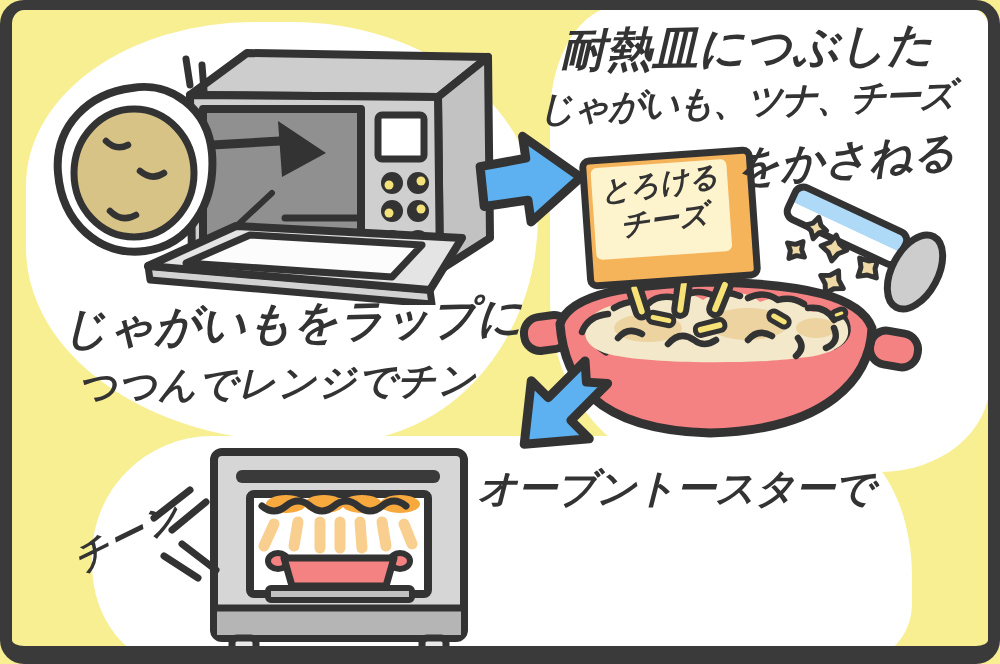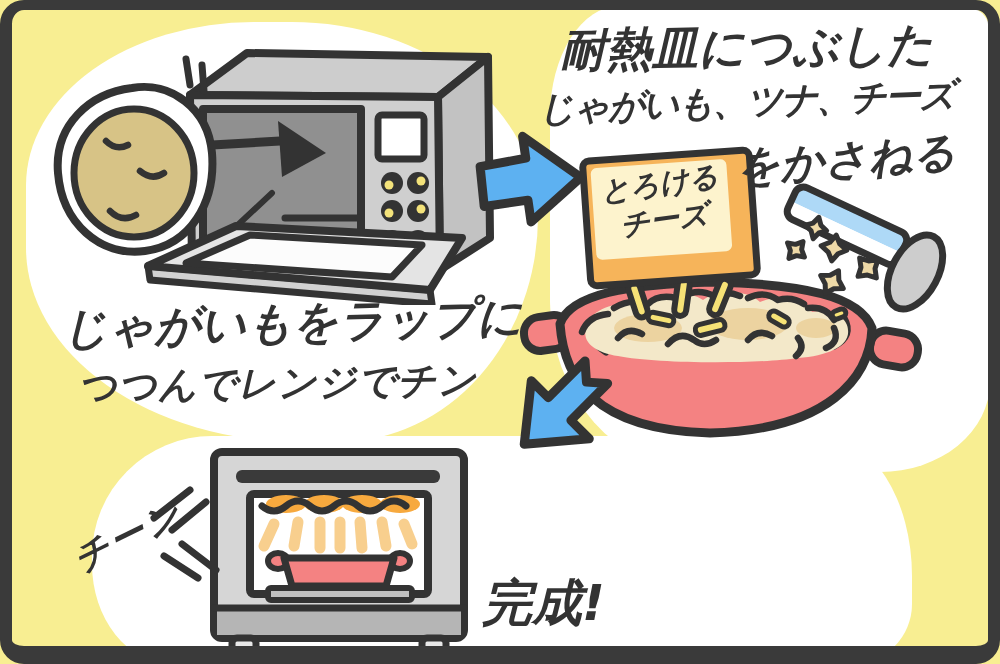--- a/index.html
+++ b/index.html
@@ -196,16 +196,16 @@
   <div class="cap sfx">チーン</div>
   <svg class="art" style="left:142px;top:478px;" width="90" height="115" viewBox="0 0 90 115">
     <g stroke="#333" stroke-width="7" stroke-linecap="round">
       <path d="M12,40 L48,12"></path>
         <path d="M30,52 L64,24"></path>
       <path d="M22,78 L56,100"></path>
         <path d="M40,66 L74,92"></path>
     </g>
   </svg>
 
-  <div class="cap s3l3">完成!</div>
+  <div class="cap s3l1">オーブントースターで</div>
 
   <div class="frame"></div>
 </div>
 
 </body></html>

